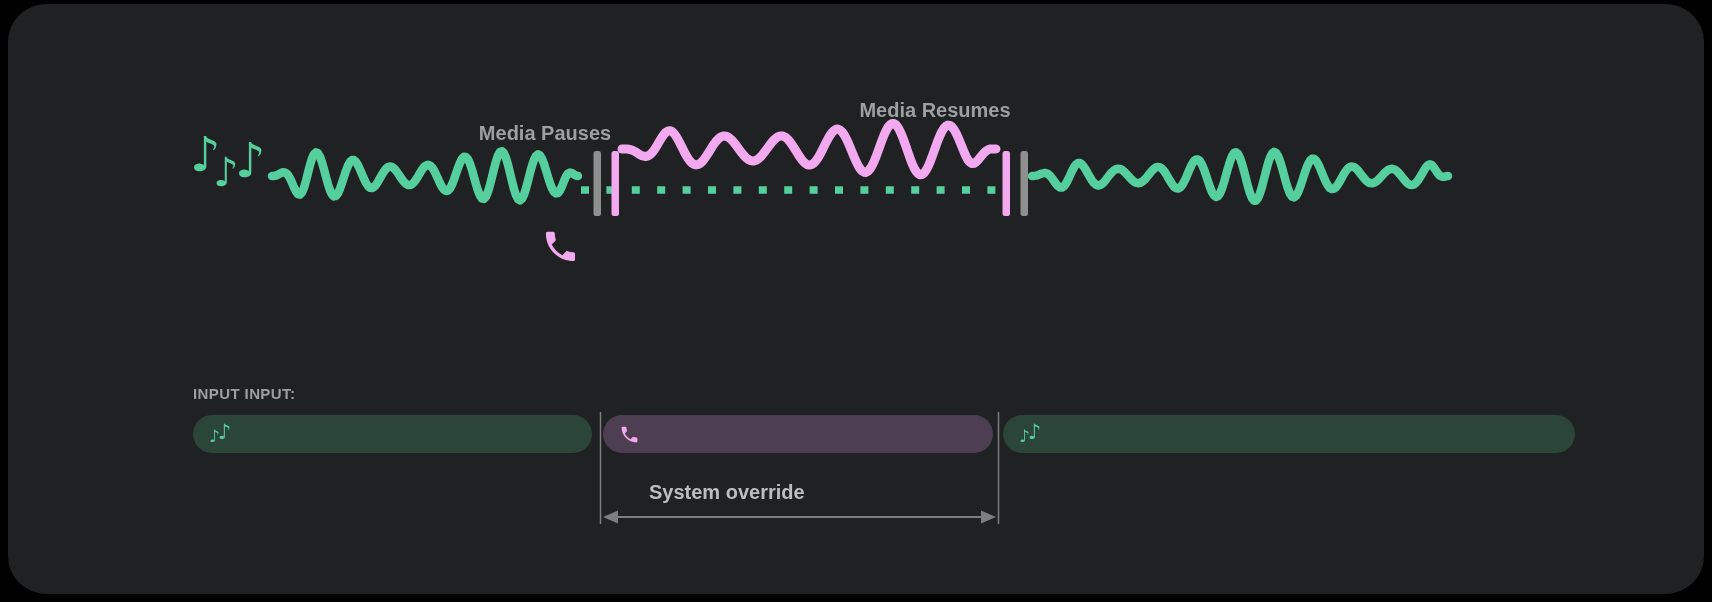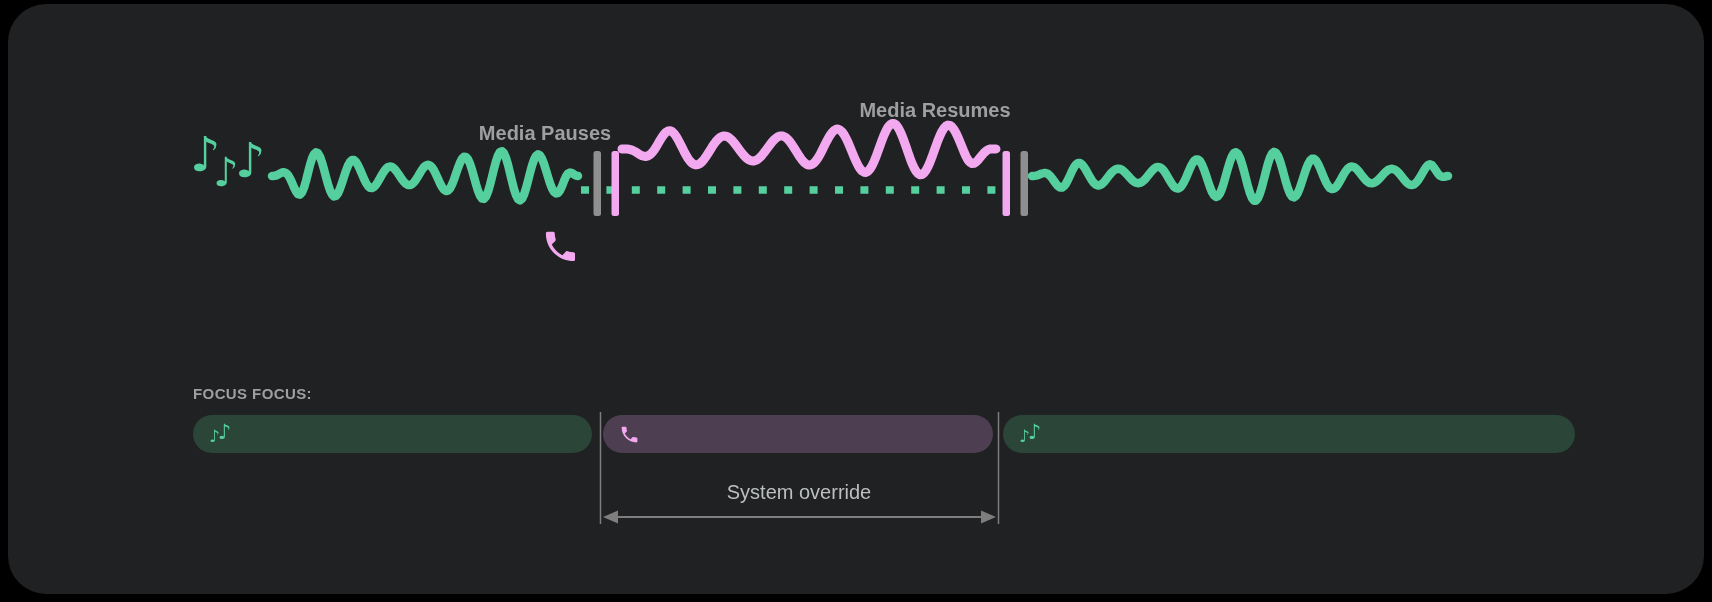--- a/index.html
+++ b/index.html
@@ -49,22 +49,22 @@
   .bar-media-1{left:193px;width:399px;background:var(--c-green-dim);}
   .bar-call{left:603px;width:390px;background:var(--c-purple-dim);}
   .bar-media-2{left:1003px;width:572px;background:var(--c-green-dim);}
   .bar-notes{color:var(--c-green);display:inline-flex;align-items:center;}
   .bar-notes span{font-family:"DejaVu Sans",sans-serif;line-height:1;}
   .bar-notes .s1{font-size:17px;transform:translateY(2px);}
   .bar-notes .s2{font-size:21px;margin-left:-2px;transform:translateY(-2px);}
   .phone-sm{display:block;}
 
   .sys-label{
-    position:absolute;left:649px;top:481px;width:300px;text-align:center;
-    font-size:20px;font-weight:400;color:var(--c-annot);
+    position:absolute;left:649px;top:481px;width:300px;
+    font-size:20px;font-weight:700;color:var(--c-annot);
   }
 </style>
 </head>
 <body>
 
 <div class="stage">
   <div class="card"></div>
 
   <svg class="illus" viewBox="0 0 1712 602">
 
@@ -92,21 +92,21 @@
 
   <div class="lbl lbl-pauses">Media Pauses</div>
   <div class="lbl lbl-resumes">Media Resumes</div>
 
   <div class="notes-big">
     <span class="n1">♪</span>
     <span class="n2">♪</span>
     <span class="n3">♪</span>
   </div>
 
-  <div class="focus-heading">FOCUS FOCUS:</div>
+  <div class="focus-heading">INPUT INPUT:</div>
 
   <div class="bar bar-media-1">
     <span class="bar-notes">
       <span class="s1">♪</span>
       <span class="s2">♪</span>
     </span>
   </div>
 
   <div class="bar bar-call">
     <svg class="phone-sm" width="21" height="21" viewBox="0 0 24 24">

